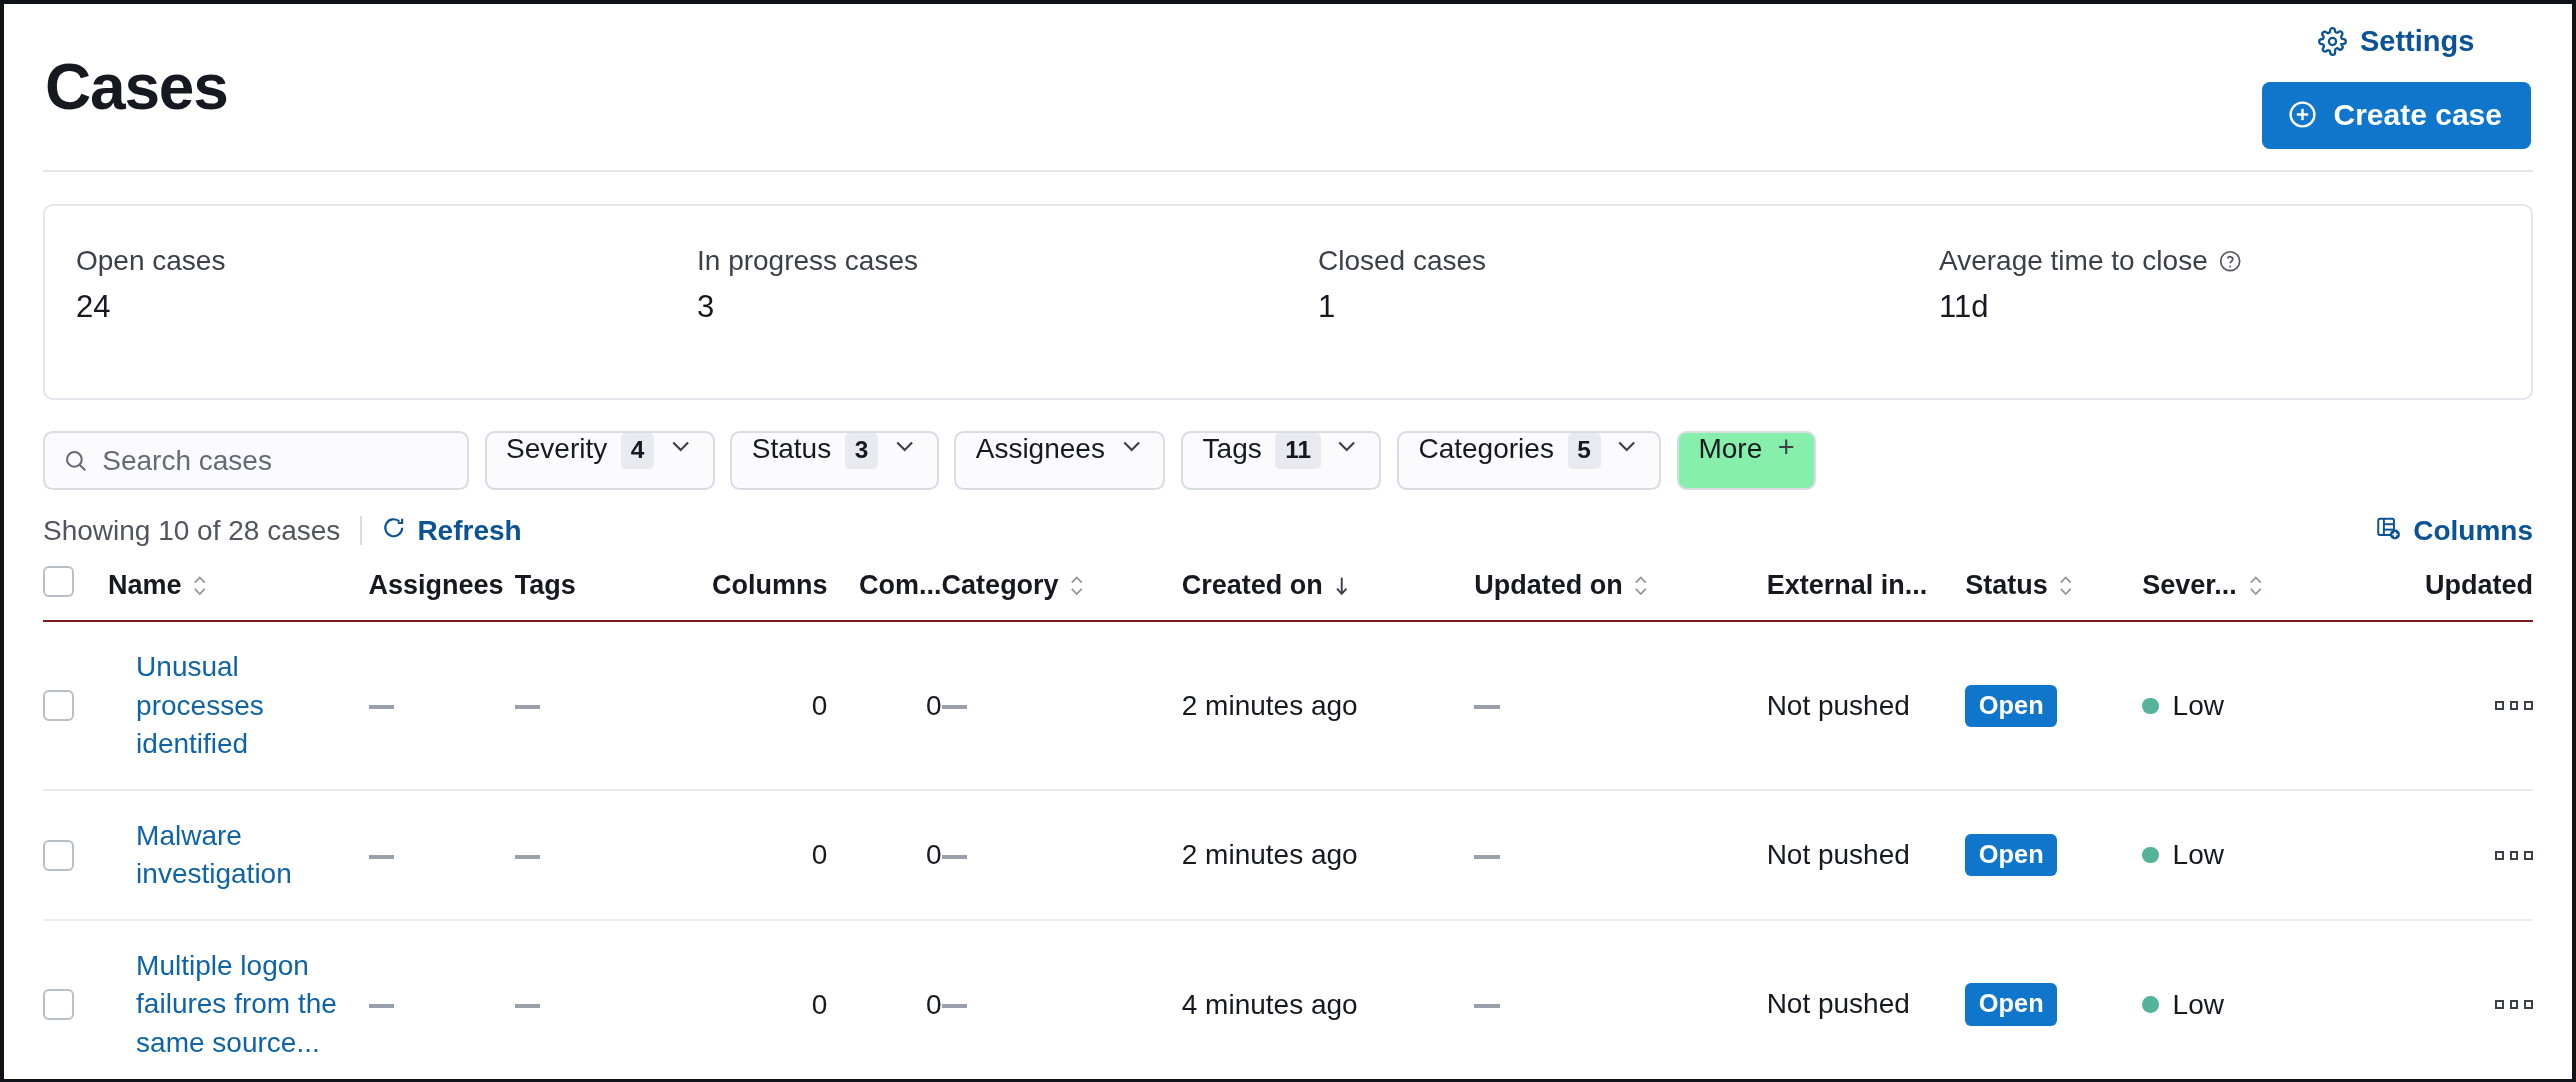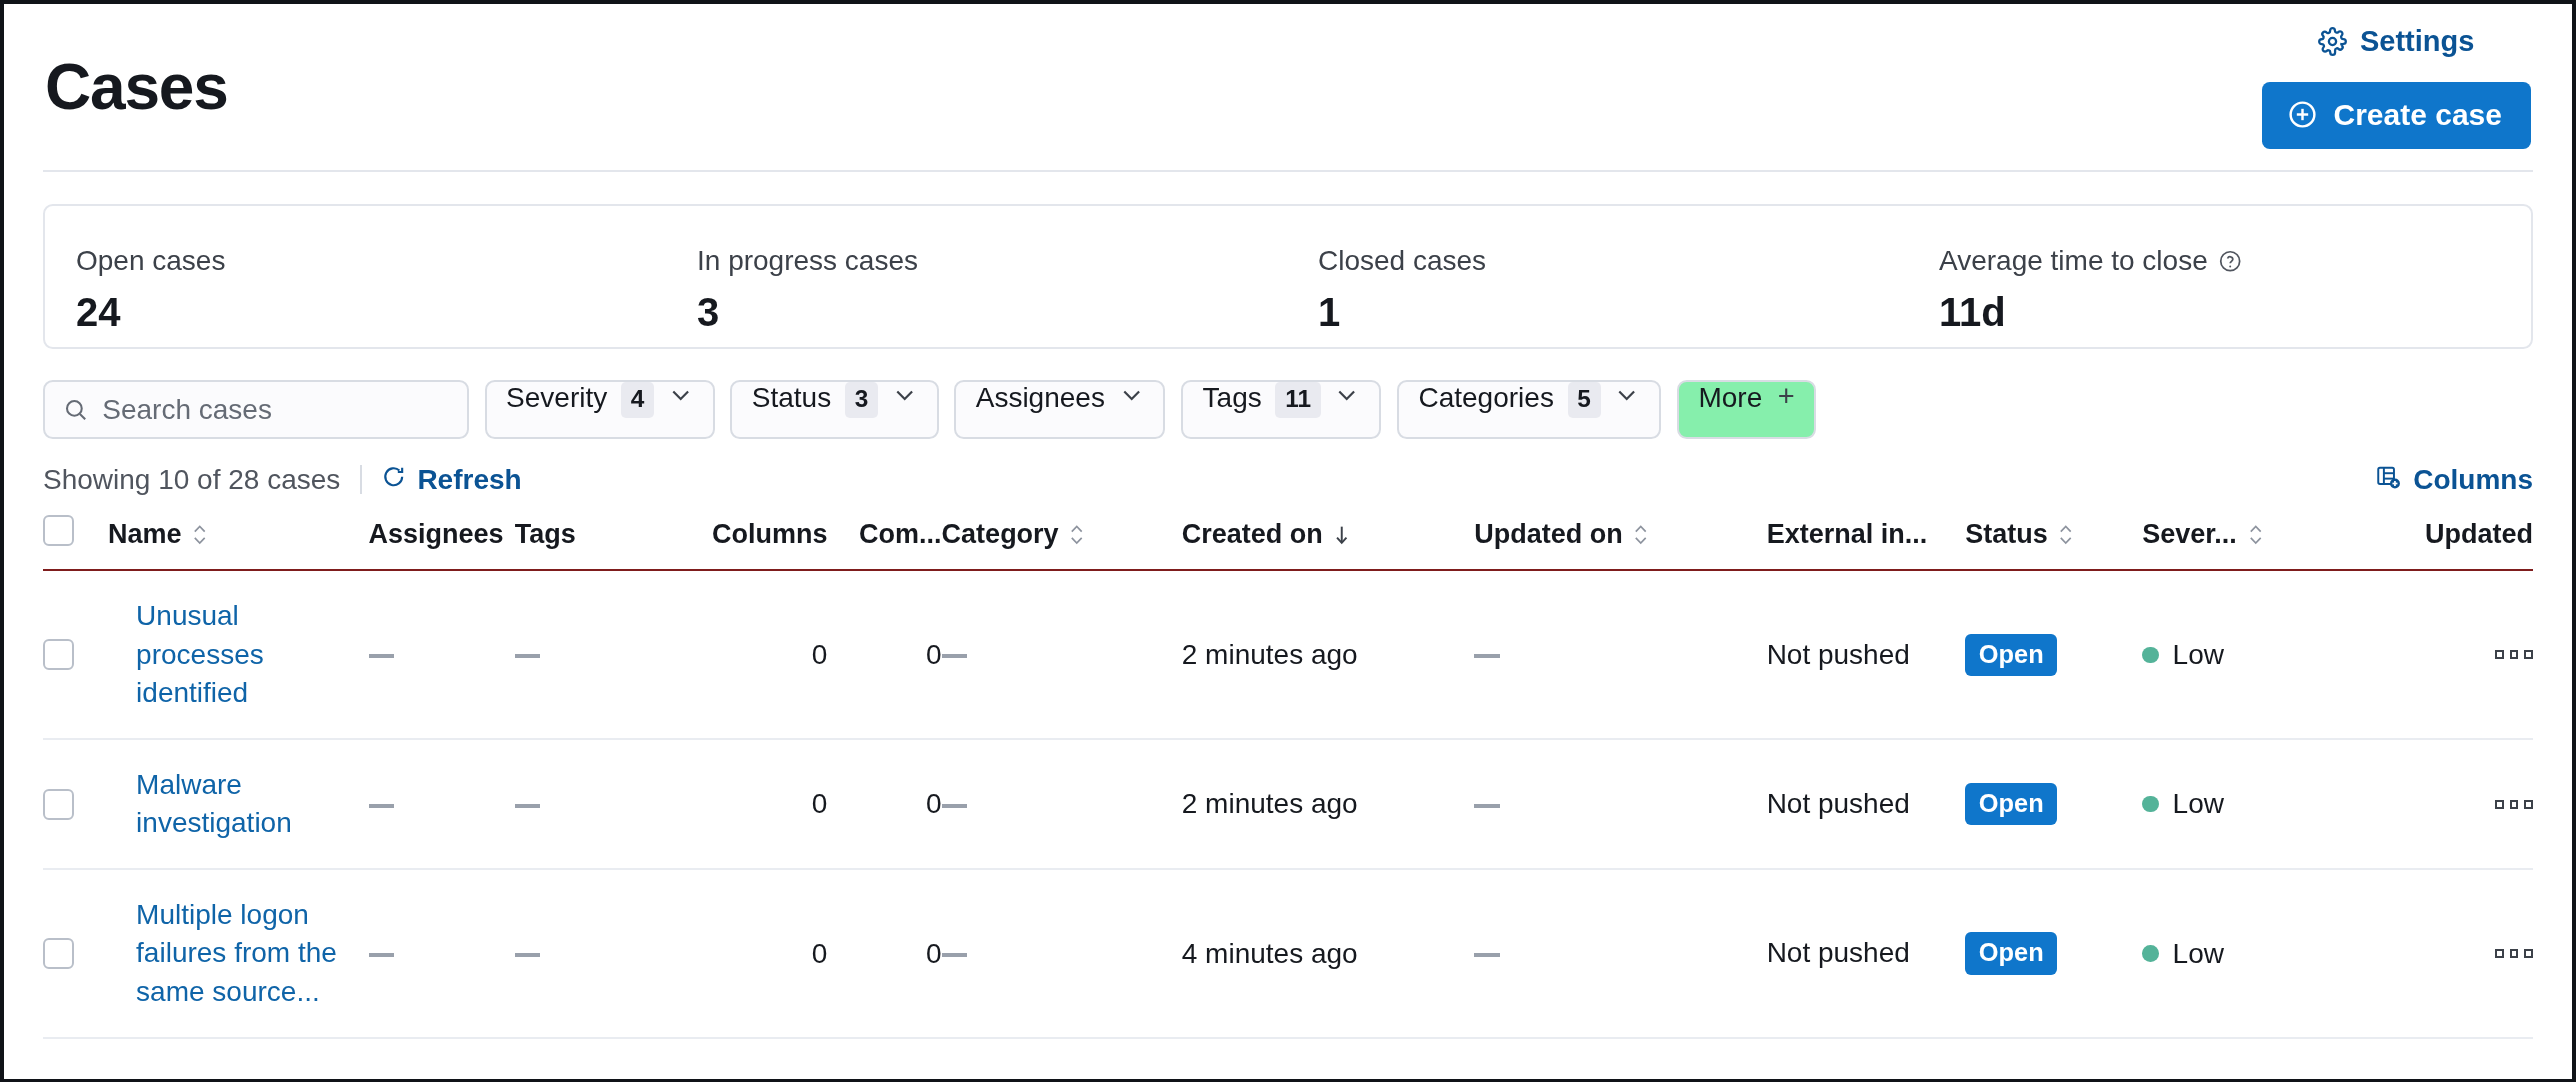--- a/index.html
+++ b/index.html
@@ -78,21 +78,21 @@
     cursor: pointer;
     line-height: 1;
   }
   .plus-circle svg { display: block; }
 
   
   .stats-card {
     margin-top: 32px;
     border: 2px solid #e3e6ec;
     border-radius: 9.8px;
-    height: 145px;
+    height: 196px;
     display: flex;
     align-items: flex-start;
     padding: 38px 0 0 0;
     background: #ffffff;
   }
   .stat {
     flex: 0 0 auto;
     padding-left: 31px;
   }
   .stat:nth-child(1) { width: 621px; }
@@ -104,22 +104,22 @@
     font-size: 28px;
     color: #3c4149;
     display: flex;
     align-items: center;
     gap: 9.8px;
     line-height: 1.2;
   }
   .help-icon svg { display: block; }
   .stat-value {
     margin-top: 10.7px;
-    font-size: 40px;
-    font-weight: bold;
+    font-size: 31px;
+    font-weight: normal;
     color: #16191f;
     line-height: 1.2;
   }
 
   
   .filter-bar {
     margin-top: 31px;
     display: flex;
     align-items: center;
     gap: 15.6px;

